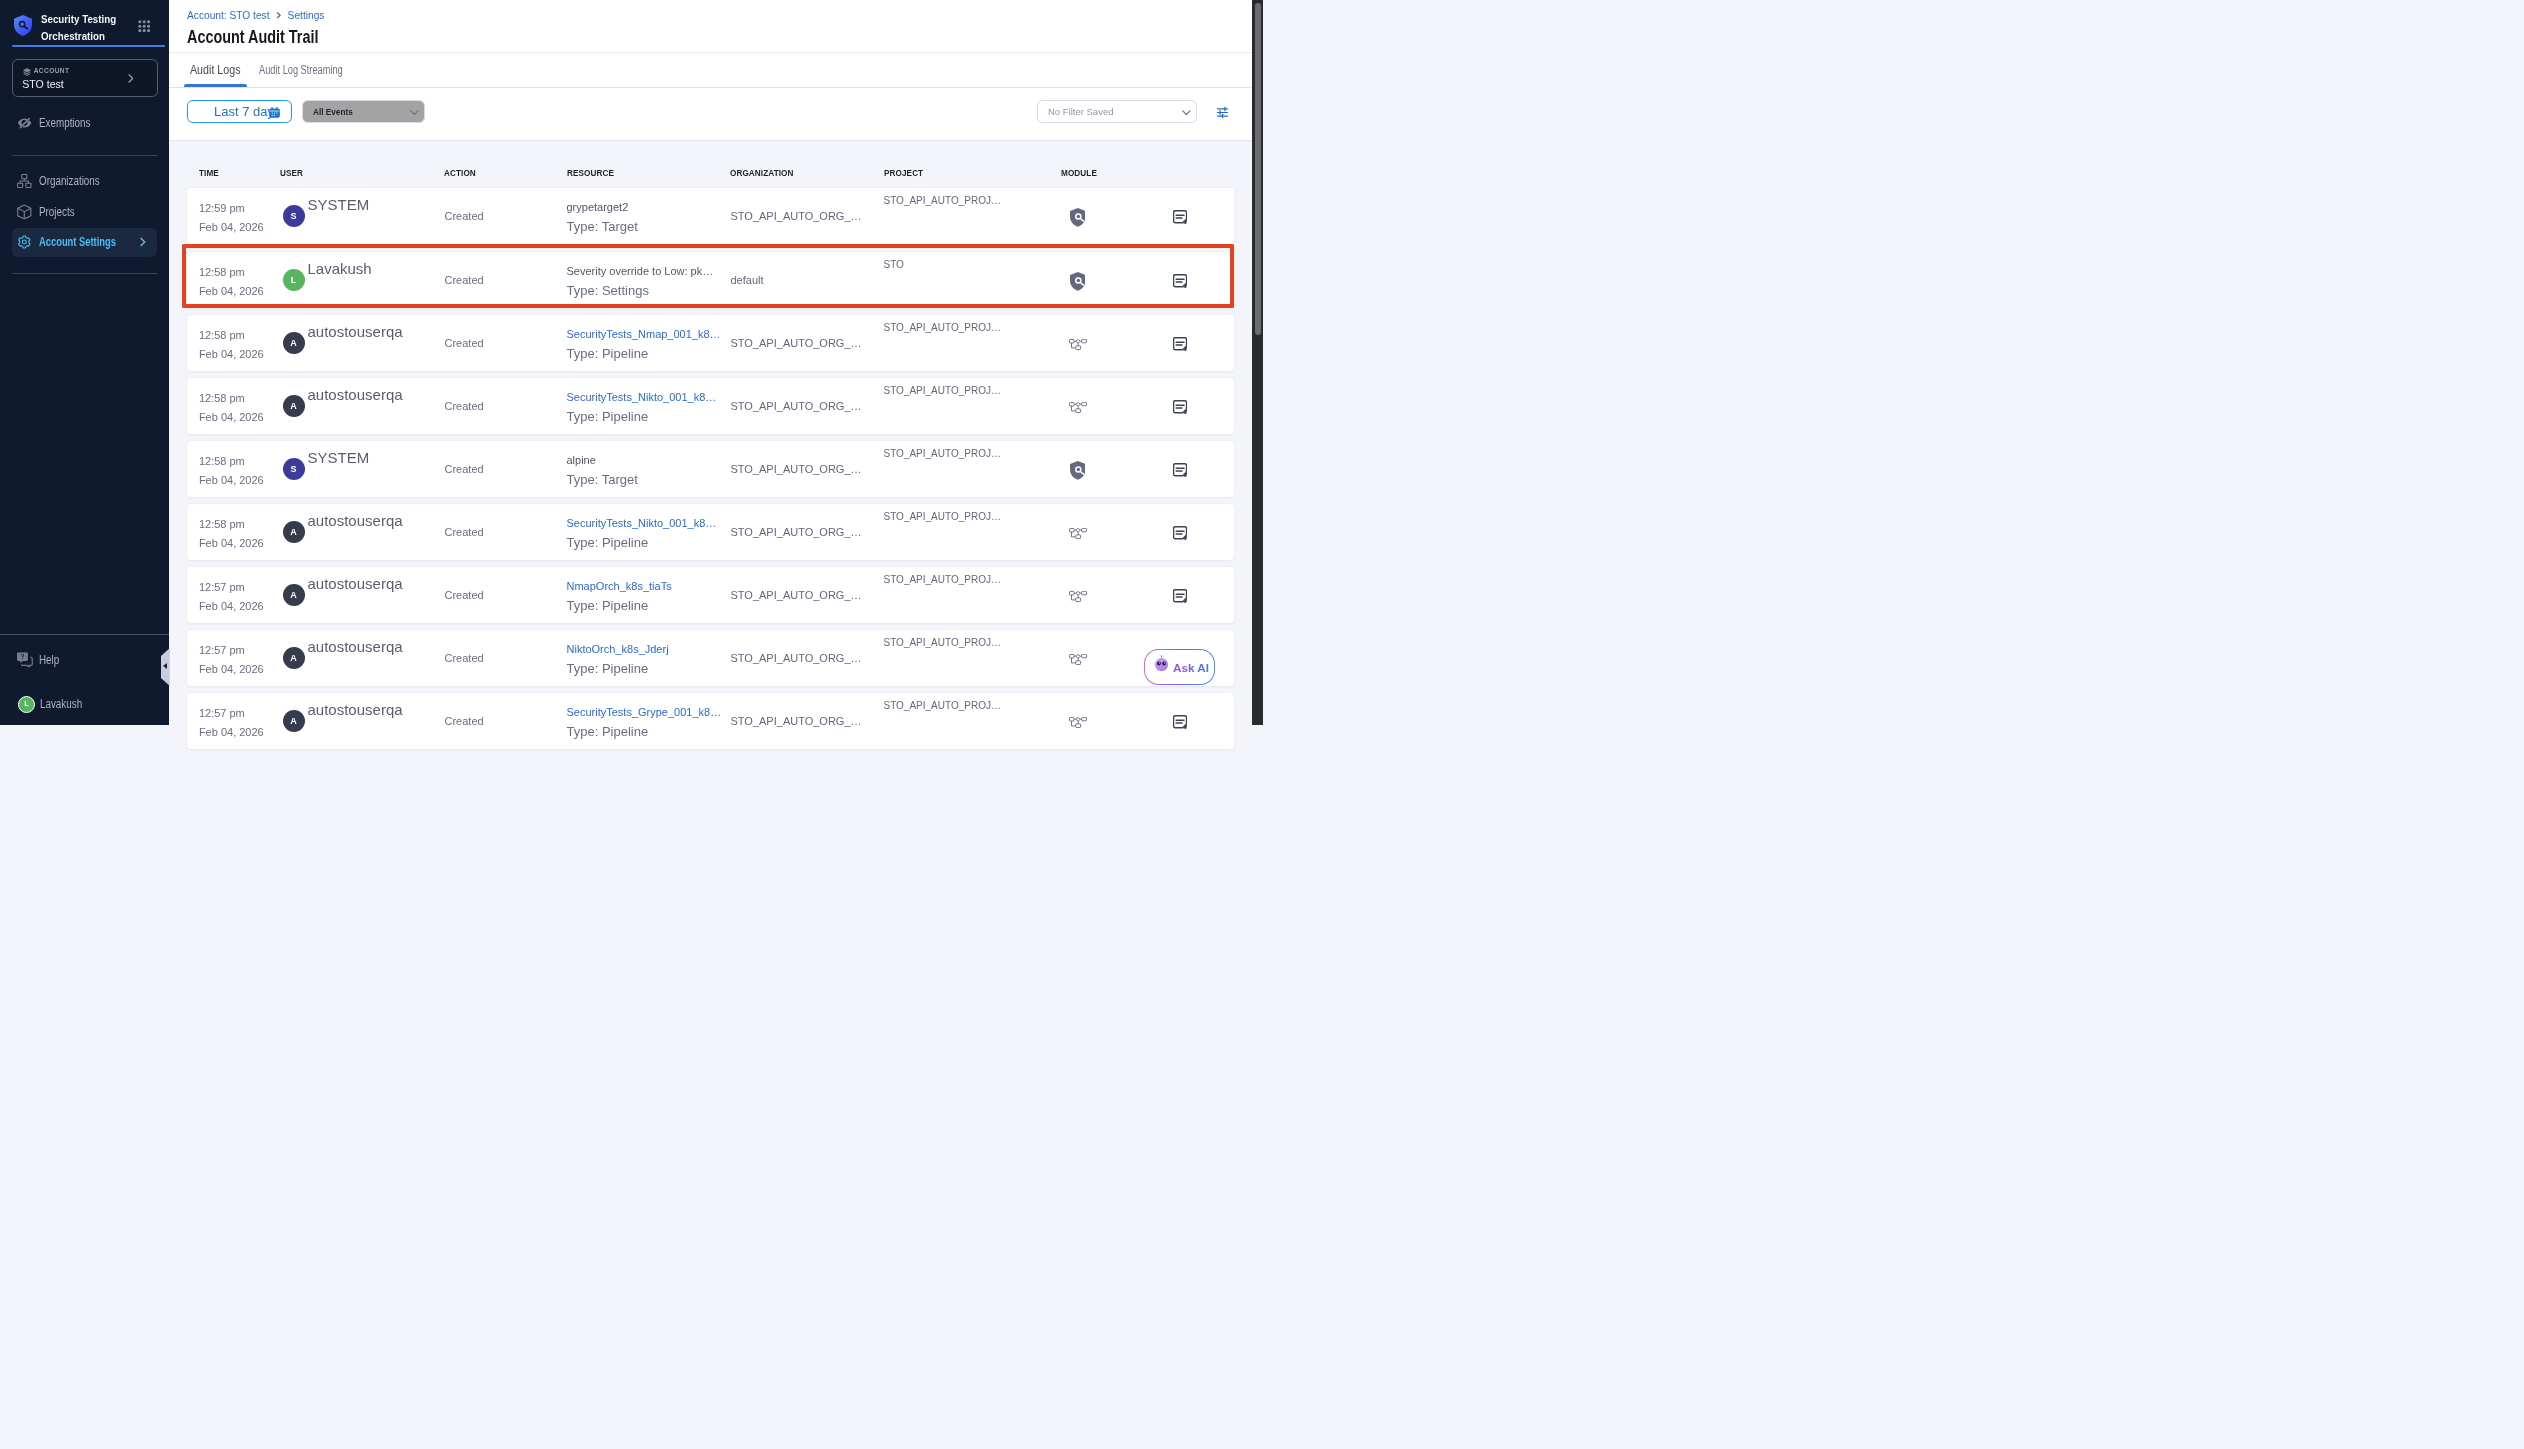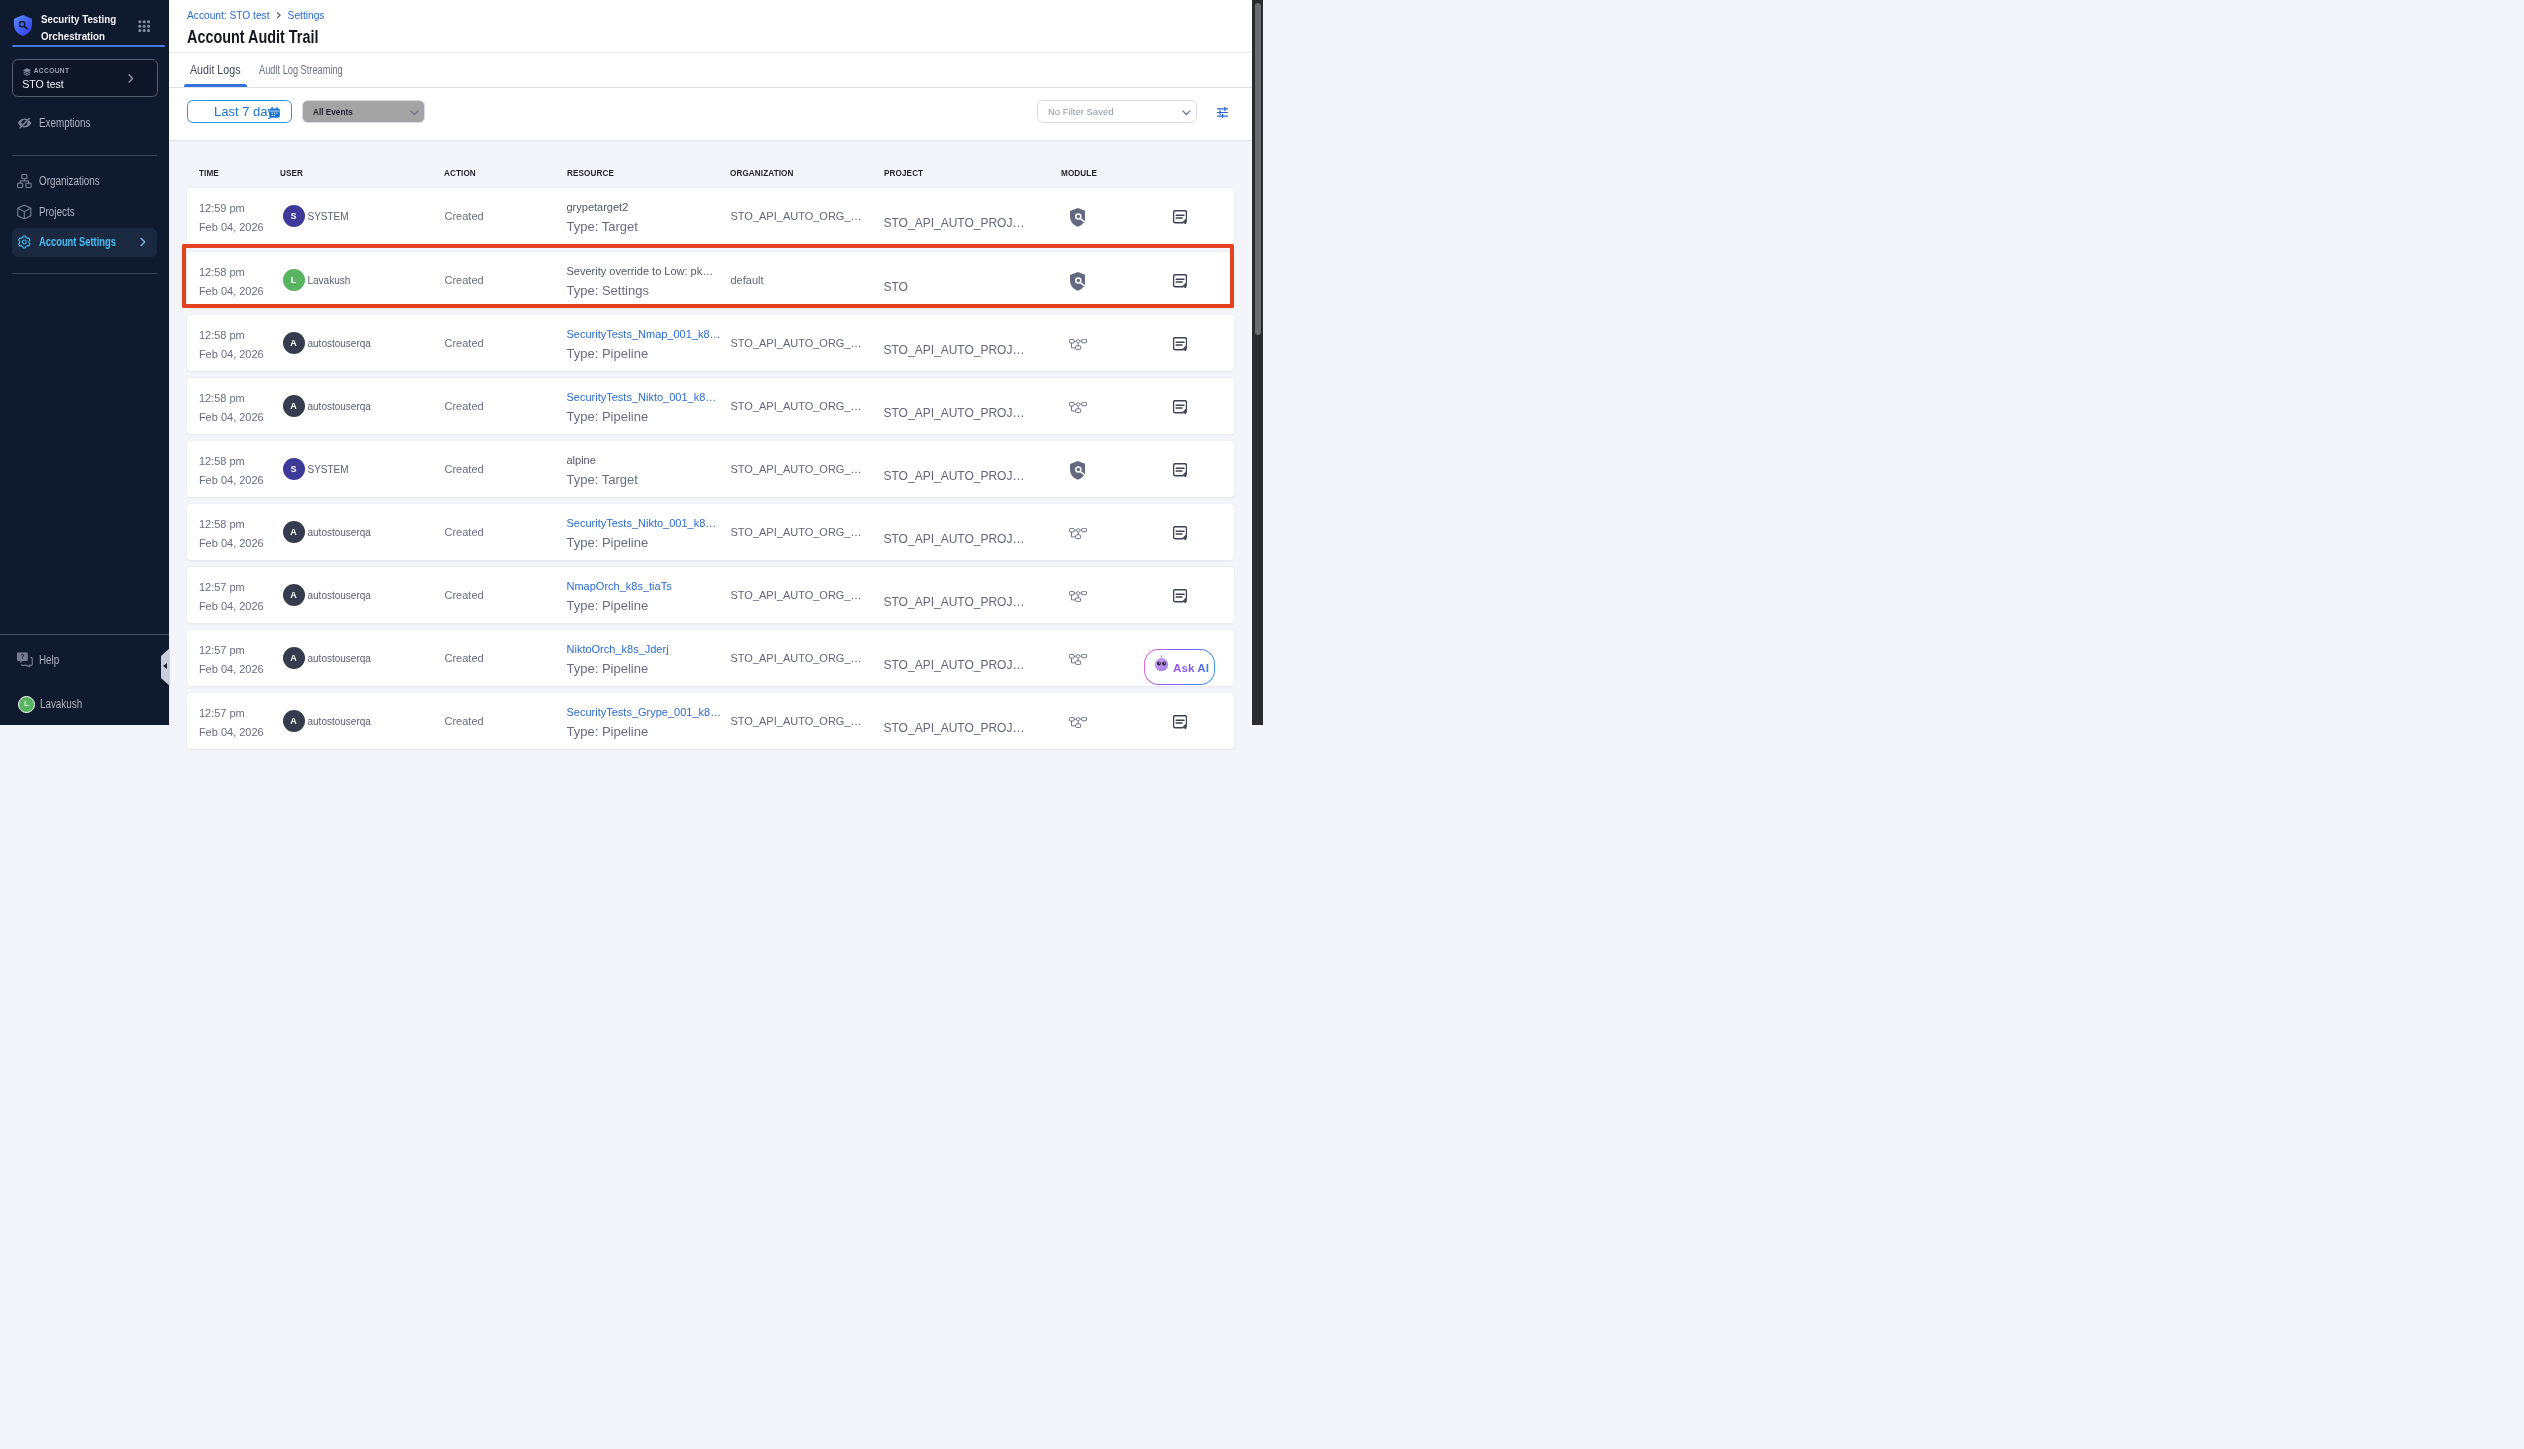--- a/index.html
+++ b/index.html
@@ -10,27 +10,27 @@
   #main { position:absolute; left:169px; top:0; width:1093px; height:725px; background:#f4f5fa; }
   .navtxt { font-size:12px; color:#aeb3c2; }
   .navsc { transform:translateY(-50%) scaleX(.82); transform-origin:left center; }
   .hdr { font-size:9.5px; font-weight:bold; color:#1f202c; letter-spacing:0.1px; transform:scaleX(.86); transform-origin:left top; }
   .row { position:absolute; left:17.5px; width:1047px; height:56px; background:#fff; border-radius:3.7px;
     box-shadow:0 0.7px 2.2px rgba(40,44,70,0.07); }
   .t1 { position:absolute; left:12.4px; top:20px; font-size:11px; color:#6a6d83; transform:translateY(-50%); }
   .t2 { position:absolute; left:12.4px; top:39px; font-size:11px; color:#6a6d83; transform:translateY(-50%); }
   .av { position:absolute; left:96px; top:28px; width:22px; height:22px; border-radius:50%;
     color:#fff; font-size:9px; font-weight:bold; text-align:center; line-height:22px; transform:translateY(-50%); }
-  .nm { position:absolute; left:121px; top:28px; font-size:10px; color:#5a5d72; }
+  .nm { position:absolute; left:121px; top:16px; font-size:15px; color:#5a5d72; }
   .ac { position:absolute; left:258px; top:28px; font-size:11px; color:#6a6d83; }
   .r1 { position:absolute; left:380px; top:19px; font-size:11px; color:#53566a; transform:translateY(-50%); }
   .r1l { color:#2b6bd2; }
   .r2 { position:absolute; left:380px; top:38px; font-size:13px; color:#6a6d83; transform:translateY(-50%); }
   .og { position:absolute; left:544px; top:28px; font-size:11px; color:#63667c; width:134px; white-space:nowrap; overflow:hidden; text-overflow:ellipsis; }
-  .pj { position:absolute; left:697px; top:35px; font-size:12px; color:#63667c; }
+  .pj { position:absolute; left:697px; top:12px; font-size:10px; color:#63667c; }
   .cy { transform:translateY(-50%); }
 </style>
 </head>
 <body>
 
 <div id="sidebar">
 
   <svg class="abs" style="left:14px; top:14.6px;" width="18" height="21" viewBox="0 0 25 29">
     <defs>
       <linearGradient id="shg" x1="0" y1="0" x2="1" y2="1">

